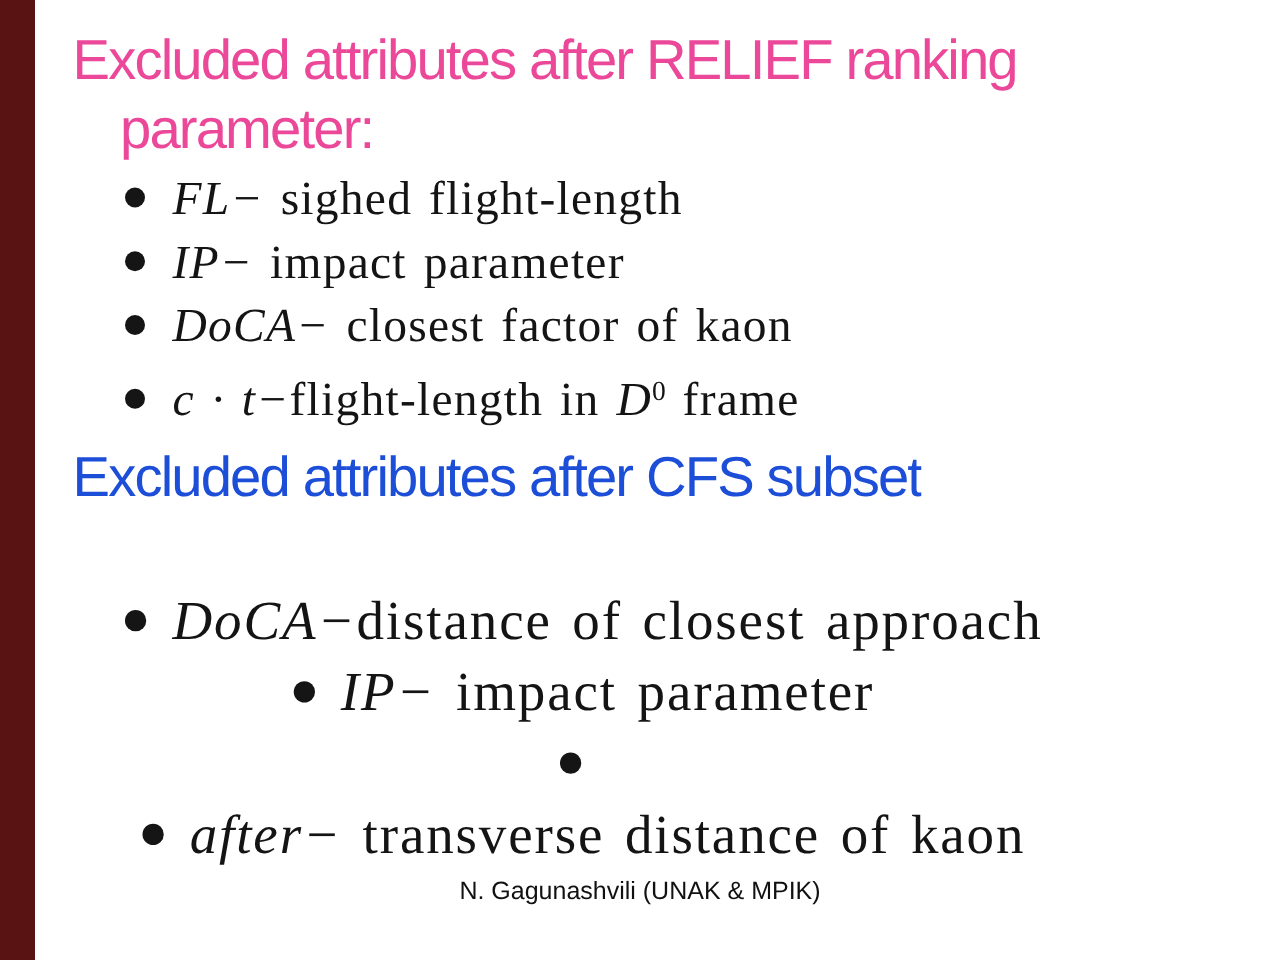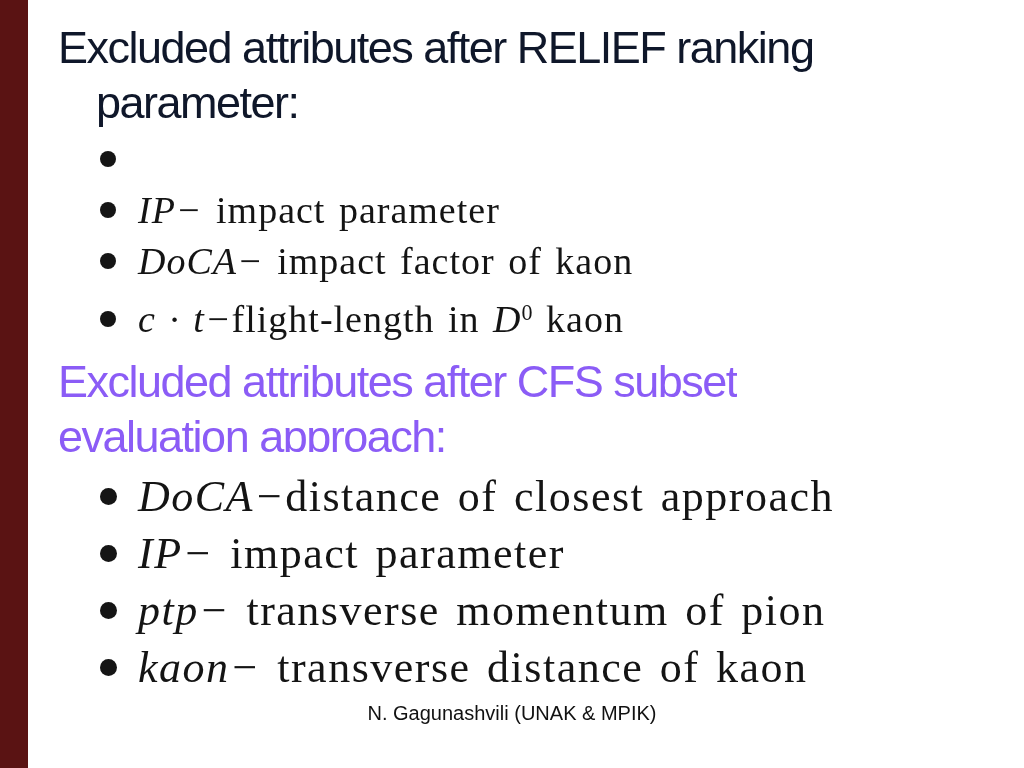--- a/index.html
+++ b/index.html
@@ -71,20 +71,21 @@
     width: 16px;
     height: 16px;
     margin-right: 22px;
   }
   .cfs-list {
     left: 100px;
     top: 468px;
     font-size: 44px;
     letter-spacing: 1.5px;
     word-spacing: 4px;
+    text-align: center;
   }
   .cfs-list .math-item {
     height: 57px;
     line-height: 57px;
   }
   .cfs-list .bullet-dot {
     width: 17px;
     height: 17px;
     margin-right: 21px;
   }
@@ -123,39 +124,38 @@
     color: #111111;
   }
 </style>
 </head>
 <body>
 
 <div class="slide" style="background: rgb(255, 255, 255);">
 
   <div class="left-bar" style="background: rgb(90, 19, 19);"></div>
 
-  <div class="heading heading-relief" style="color: #0f172a;">
+  <div class="heading heading-relief" style="color: #ec4899;">
     <div class="h-line">Excluded attributes after RELIEF ranking</div>
     <div class="h-line h-line-indent">parameter:</div>
   </div>
 
   <ul class="math-list relief-list" style="color: rgb(20, 20, 20);">
-      <li class="math-item"><span class="bullet-dot"></span></li>
+      <li class="math-item"><span class="bullet-dot"></span><span class="math-text"><span class="seg-it">FL−</span><span class="seg-rm"> sighed flight-length</span></span></li>
       <li class="math-item"><span class="bullet-dot"></span><span class="math-text"><span class="seg-it">IP−</span><span class="seg-rm"> impact parameter</span></span></li>
-      <li class="math-item"><span class="bullet-dot"></span><span class="math-text"><span class="seg-it">DoCA−</span><span class="seg-rm"> impact factor of kaon</span></span></li>
-      <li class="math-item"><span class="bullet-dot"></span><span class="math-text"><span class="seg-it">c · t−</span><span class="seg-rm">flight-length in </span><span class="seg-it">D</span><sup class="seg-sup">0</sup><span class="seg-rm"> kaon</span></span></li>
+      <li class="math-item"><span class="bullet-dot"></span><span class="math-text"><span class="seg-it">DoCA−</span><span class="seg-rm"> closest factor of kaon</span></span></li>
+      <li class="math-item"><span class="bullet-dot"></span><span class="math-text"><span class="seg-it">c · t−</span><span class="seg-rm">flight-length in </span><span class="seg-it">D</span><sup class="seg-sup">0</sup><span class="seg-rm"> frame</span></span></li>
     </ul>
 
-  <div class="heading heading-cfs" style="color: #8b5cf6;">
+  <div class="heading heading-cfs" style="color: #1d4ed8;">
     <div class="h-line">Excluded attributes after CFS subset</div>
-    <div class="h-line">evaluation approach:</div>
   </div>
 
   <ul class="math-list cfs-list" style="color: rgb(20, 20, 20);">
       <li class="math-item"><span class="bullet-dot"></span><span class="math-text"><span class="seg-it">DoCA−</span><span class="seg-rm">distance of closest approach</span></span></li>
       <li class="math-item"><span class="bullet-dot"></span><span class="math-text"><span class="seg-it">IP−</span><span class="seg-rm"> impact parameter</span></span></li>
-      <li class="math-item"><span class="bullet-dot"></span><span class="math-text"><span class="seg-it">ptp−</span><span class="seg-rm"> transverse momentum of pion</span></span></li>
-      <li class="math-item"><span class="bullet-dot"></span><span class="math-text"><span class="seg-it">kaon−</span><span class="seg-rm"> transverse distance of kaon</span></span></li>
+      <li class="math-item"><span class="bullet-dot"></span></li>
+      <li class="math-item"><span class="bullet-dot"></span><span class="math-text"><span class="seg-it">after−</span><span class="seg-rm"> transverse distance of kaon</span></span></li>
     </ul>
 
   <div class="footer">N. Gagunashvili (UNAK &amp; MPIK)</div>
 
 </div>
 
 </body></html>

